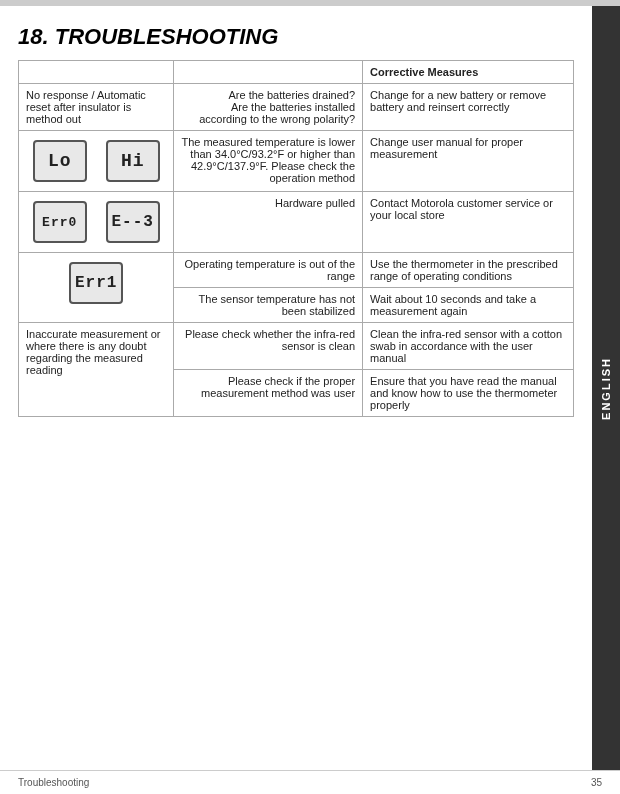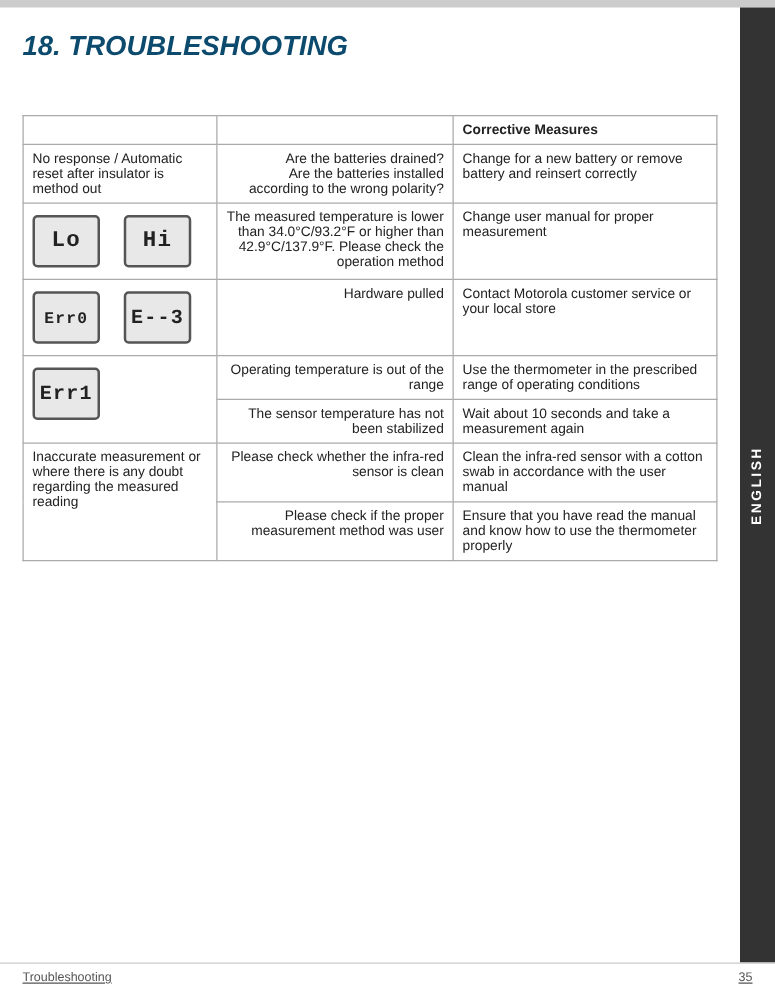--- a/index.html
+++ b/index.html
@@ -48,46 +48,45 @@
       writing-mode: vertical-rl;
       text-orientation: mixed;
       transform: rotate(180deg);
       letter-spacing: 2px;
     }
     .page-title {
       font-size: 22px;
       font-weight: bold;
       font-style: italic;
       margin-bottom: 10px;
-      color: #0c4a6e;
+      color: #000000;
     }
     table {
       width: 100%;
       border-collapse: collapse;
       font-size: 11px;
-      margin-top: 32px;
     }
     th, td {
       border: 1px solid #aaa;
       padding: 5px 7px;
       vertical-align: top;
     }
     th {
       background: #fff;
       font-weight: bold;
       text-align: left;
       font-size: 11px;
     }
     .col1 { width: 28%; }
     .col2 { width: 34%; text-align: right; }
     .col3 { width: 38%; }
     .display-img {
       display: flex;
       align-items: center;
-      justify-content: flex-start;
+      justify-content: center;
       gap: 19px;
       padding: 4px 0;
     }
     .lcd-box {
       border: 2px solid #555;
       border-radius: 4px;
       background: #e8e8e8;
       width: 54px;
       height: 42px;
       display: flex;
@@ -100,21 +99,20 @@
       letter-spacing: 1px;
     }
     .footer {
       display: flex;
       justify-content: space-between;
       align-items: center;
       padding: 6px 18px;
       border-top: 1px solid #ccc;
       font-size: 10px;
       color: #555;
-      text-decoration: underline;
     }
   </style>
 </head>
 <body>
 
 <div class="page">
   <div class="top-border"></div>
   <div class="content">
     <div class="main-area">
       <div class="page-title">18.  TROUBLESHOOTING</div>

